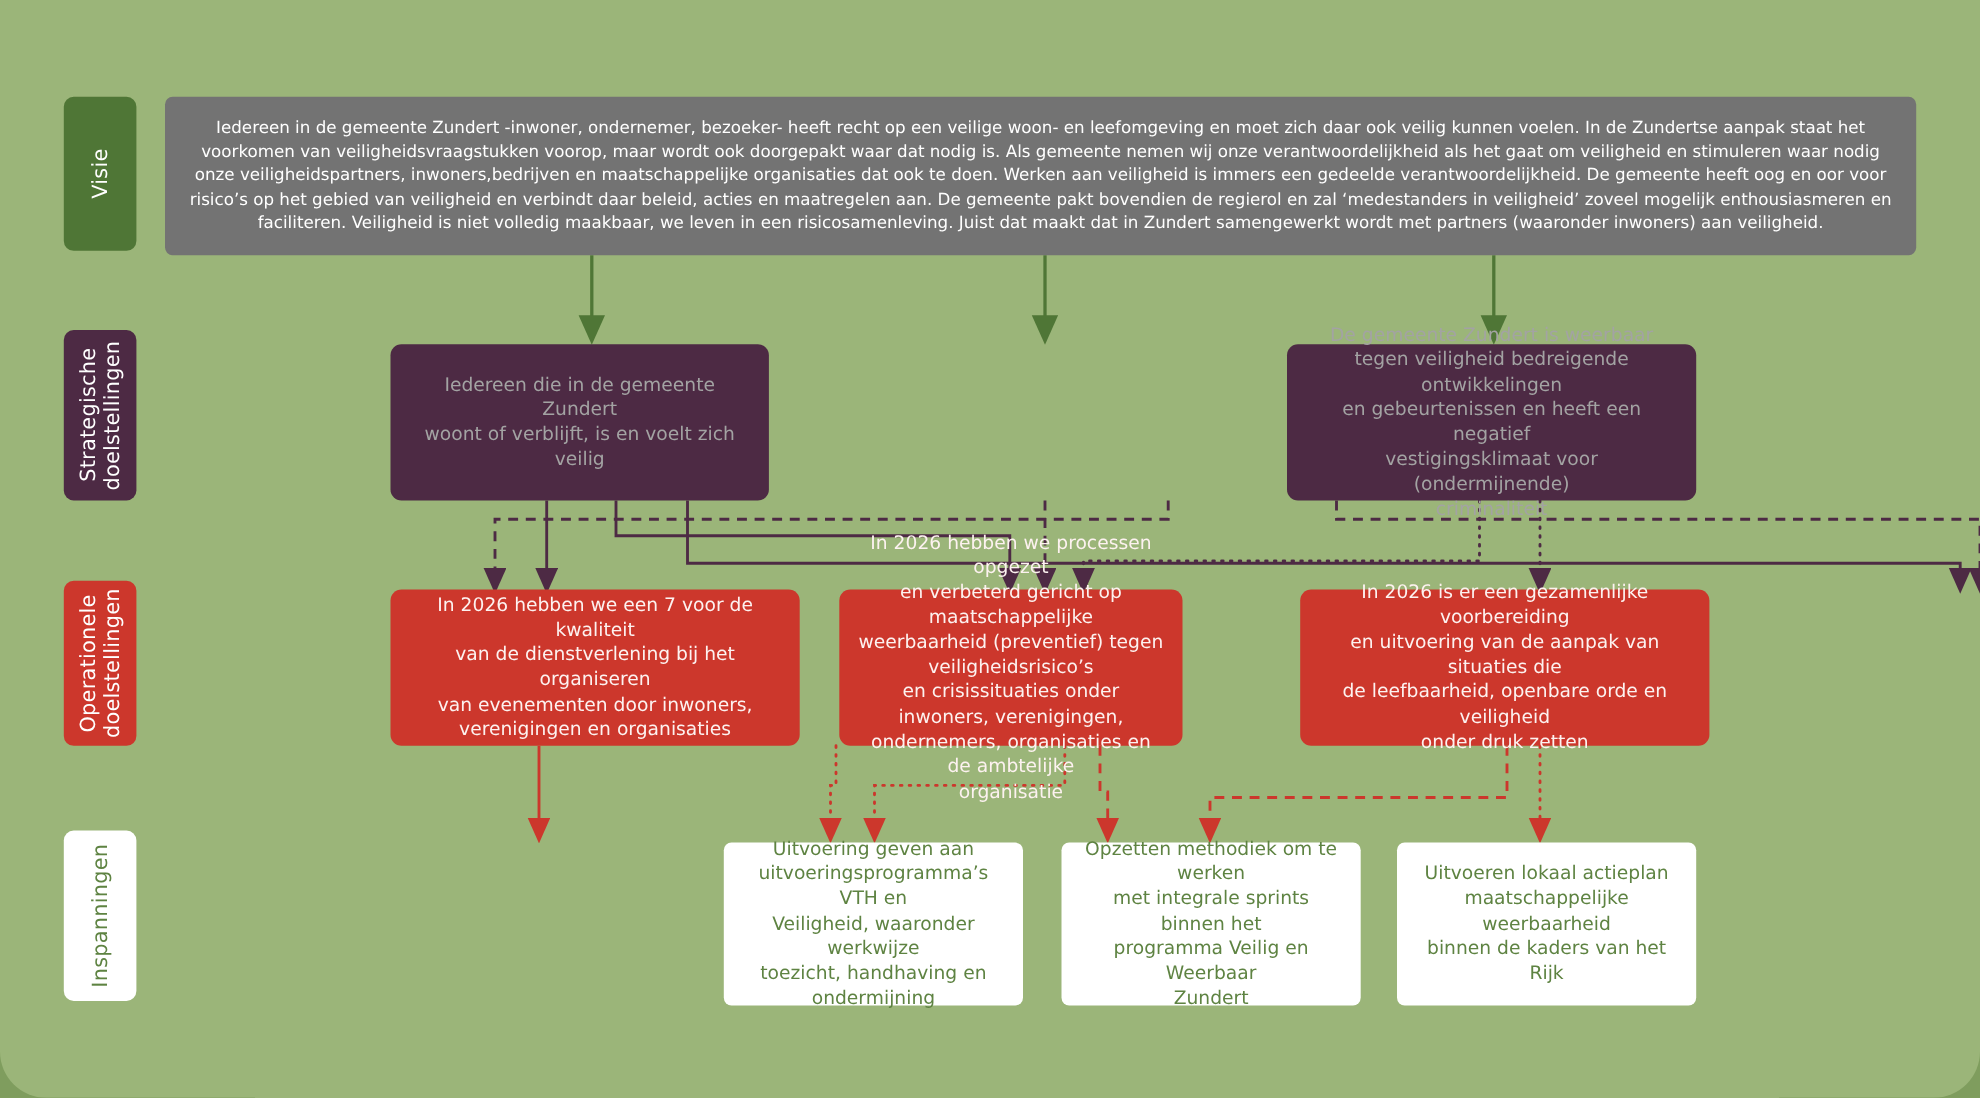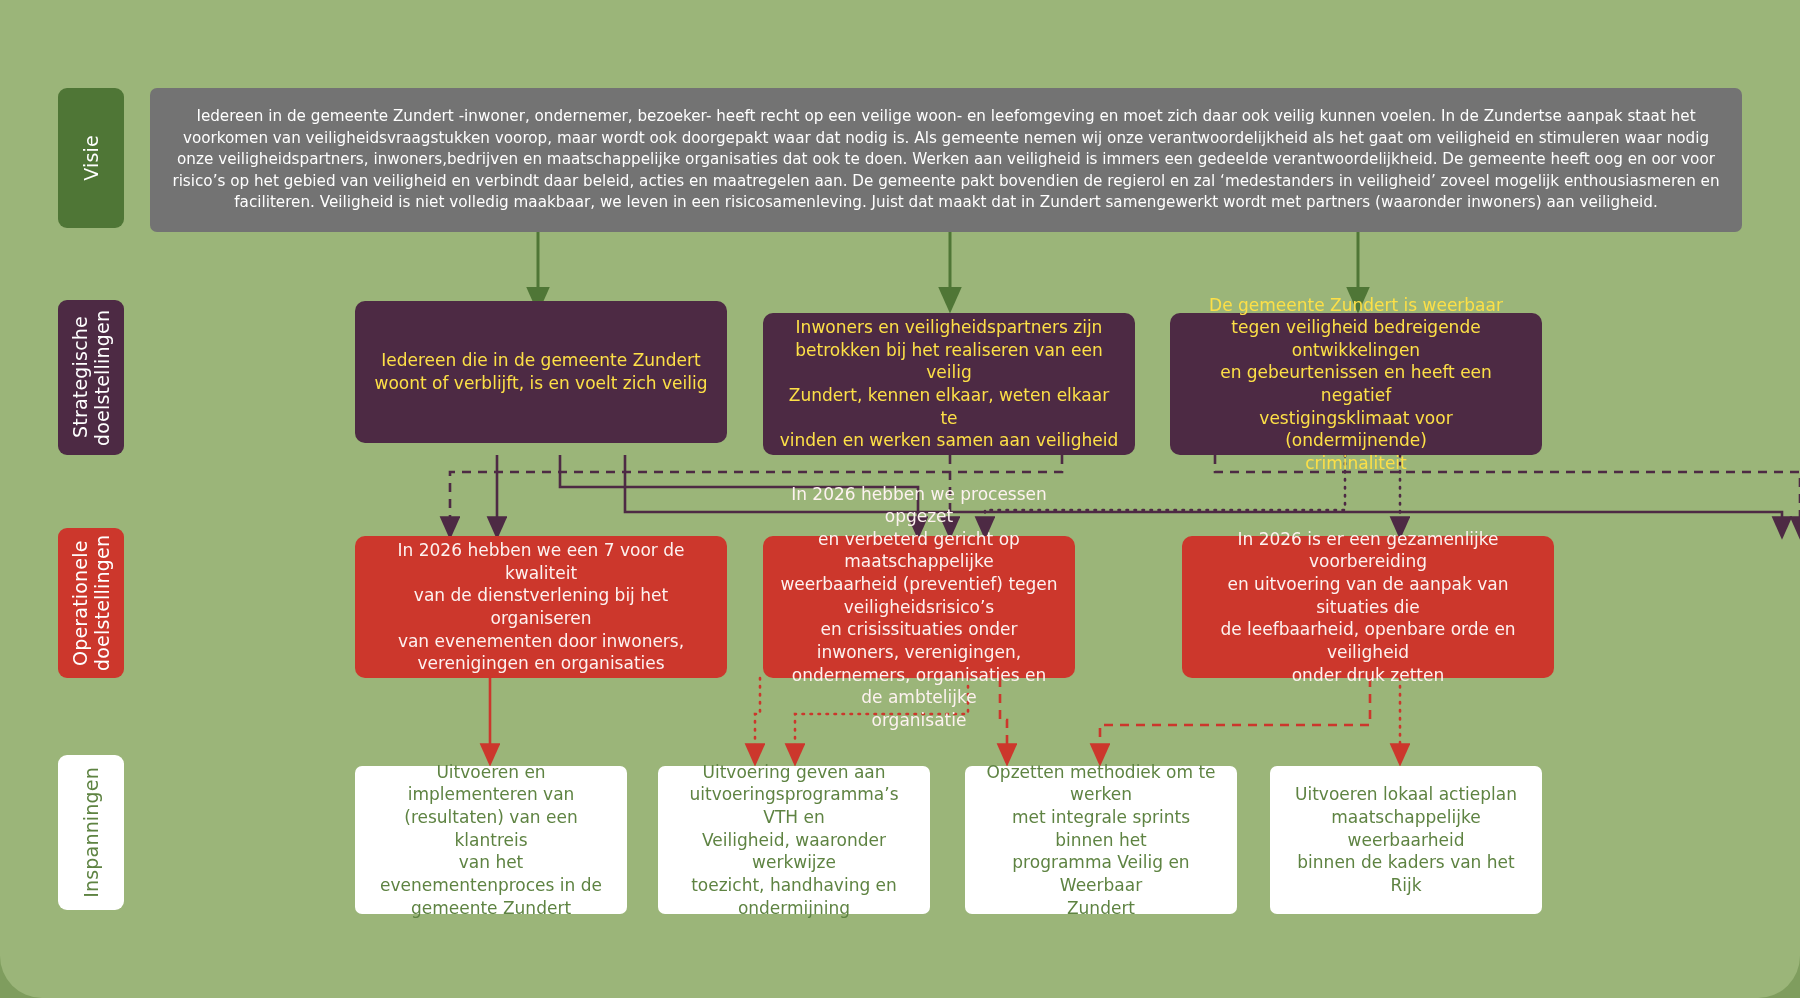--- a/index.html
+++ b/index.html
@@ -50,21 +50,21 @@
     padding: 10px 16px;
   }
   .node p { line-height: 1.33; }
 
   .visie-box {
     background: #737373; color: #ffffff;
     border-radius: 7px;
   }
   .visie-box p { font-size: 15.2px; line-height: 1.42; }
 
-  .strat-box { background: #4d2a44; color: #fde047; }
+  .strat-box { background: #4d2a44; color: #a3a3a3; }
   .strat-box p { font-size: 17px; }
 
   .oper-box { background: #cc372c; color: #fdf2f0; }
   .oper-box p { font-size: 17px; }
 
   .insp-box {
     background: #ffffff; color: #5e8342;
     border-radius: 7px;
   }
   .insp-box p { font-size: 17px; }
@@ -141,31 +141,25 @@
   </div>
 
   <div class="row-label lbl-insp" style="left:58px; top:755px; width:66px; height:155px;">
     <span>Inspanningen</span>
   </div>
 
   <div class="node visie-box" style="left:150px; top:88px; width:1592px; height:144px;">
     <p>Iedereen in de gemeente Zundert -inwoner, ondernemer, bezoeker- heeft recht op een veilige woon- en leefomgeving en moet zich daar ook veilig kunnen voelen. In de Zundertse aanpak staat het voorkomen van veiligheidsvraagstukken voorop, maar wordt ook doorgepakt waar dat nodig is. Als gemeente nemen wij onze verantwoordelijkheid als het gaat om veiligheid en stimuleren waar nodig onze veiligheidspartners, inwoners,bedrijven en maatschappelijke organisaties dat ook te doen. Werken aan veiligheid is immers een gedeelde verantwoordelijkheid. De gemeente heeft oog en oor voor risico’s op het gebied van veiligheid en verbindt daar beleid, acties en maatregelen aan. De gemeente pakt bovendien de regierol en zal ‘medestanders in veiligheid’ zoveel mogelijk enthousiasmeren en faciliteren. Veiligheid is niet volledig maakbaar, we leven in een risicosamenleving. Juist dat maakt dat in Zundert samengewerkt wordt met partners (waaronder inwoners) aan veiligheid.</p>
   </div>
 
-  <div class="node strat-box" style="left:355px; top:301px; width:372px; height:142px;">
+  <div class="node strat-box" style="left:355px; top:313px; width:344px; height:142px;">
     <p style="white-space: pre-line;">Iedereen die in de gemeente Zundert
 woont of verblijft, is en voelt zich veilig</p>
   </div>
 
-  <div class="node strat-box" style="left:763px; top:313px; width:372px; height:142px;">
-    <p style="white-space: pre-line;">Inwoners en veiligheidspartners zijn
-betrokken bij het realiseren van een veilig
-Zundert, kennen elkaar, weten elkaar te
-vinden en werken samen aan veiligheid</p>
-  </div>
 
   <div class="node strat-box" style="left:1170px; top:313px; width:372px; height:142px;">
     <p style="white-space: pre-line;">De gemeente Zundert is weerbaar
 tegen veiligheid bedreigende ontwikkelingen
 en gebeurtenissen en heeft een negatief
 vestigingsklimaat voor (ondermijnende)
 criminaliteit</p>
   </div>
 
   <div class="node oper-box" style="left:355px; top:536px; width:372px; height:142px;">
@@ -184,26 +178,20 @@
 organisatie</p>
   </div>
 
   <div class="node oper-box" style="left:1170px; top:536px; width:372px; height:142px;margin-left:12px;">
     <p style="white-space: pre-line;">In 2026 is er een gezamenlijke voorbereiding
 en uitvoering van de aanpak van situaties die
 de leefbaarheid, openbare orde en veiligheid
 onder druk zetten</p>
   </div>
 
-  <div class="node insp-box" style="left:355px; top:766px; width:272px; height:148px;">
-    <p style="white-space: pre-line;">Uitvoeren en implementeren van
-(resultaten) van een klantreis
-van het evenementenproces in de
-gemeente Zundert</p>
-  </div>
 
   <div class="node insp-box" style="left:658px; top:766px; width:272px; height:148px;">
     <p style="white-space: pre-line;">Uitvoering geven aan
 uitvoeringsprogramma’s VTH en
 Veiligheid, waaronder werkwijze
 toezicht, handhaving en
 ondermijning</p>
   </div>
 
   <div class="node insp-box" style="left:965px; top:766px; width:272px; height:148px;">

